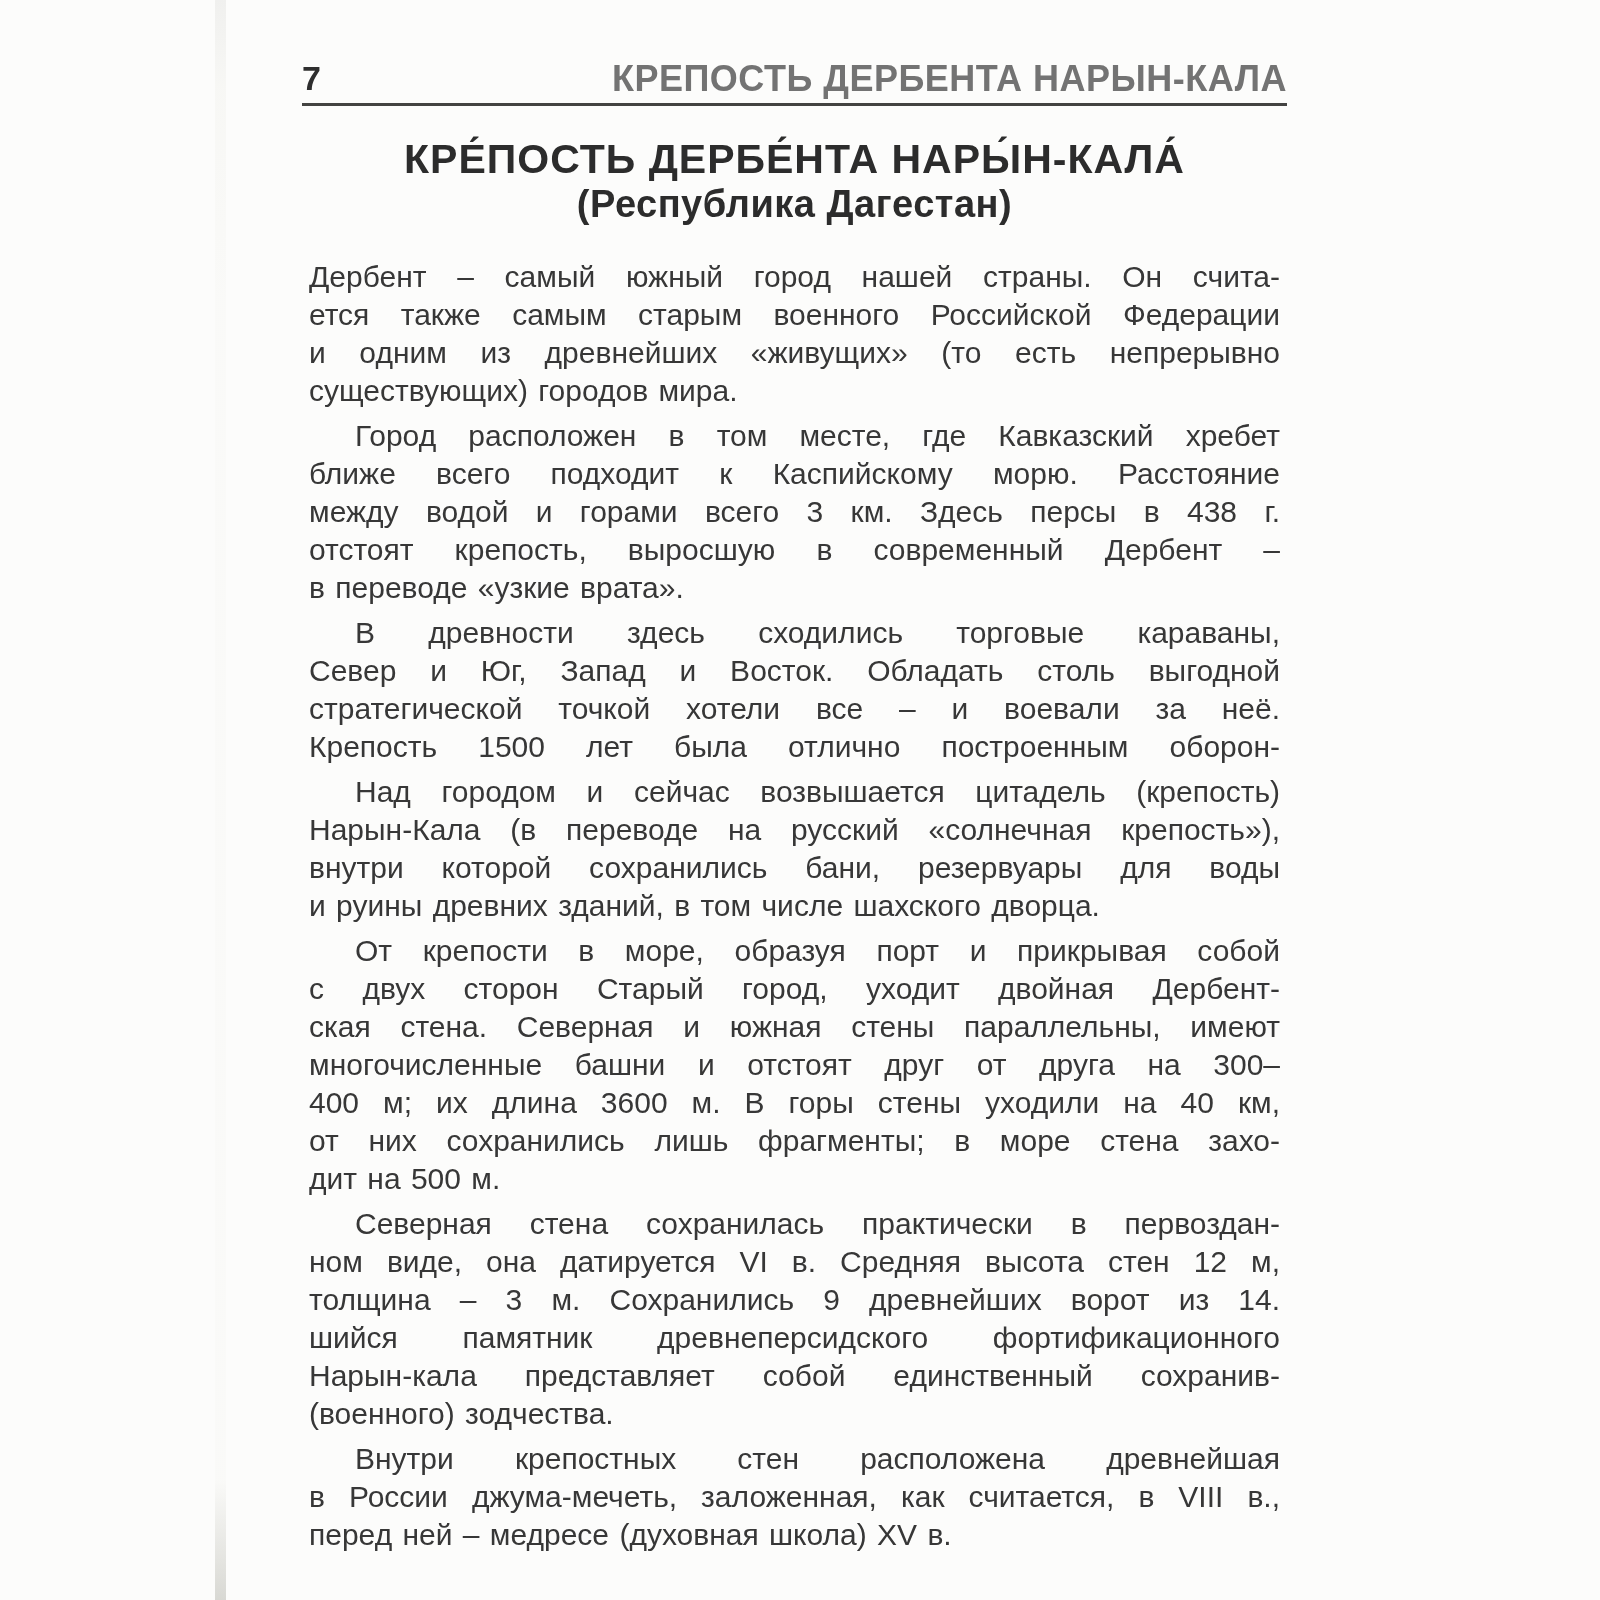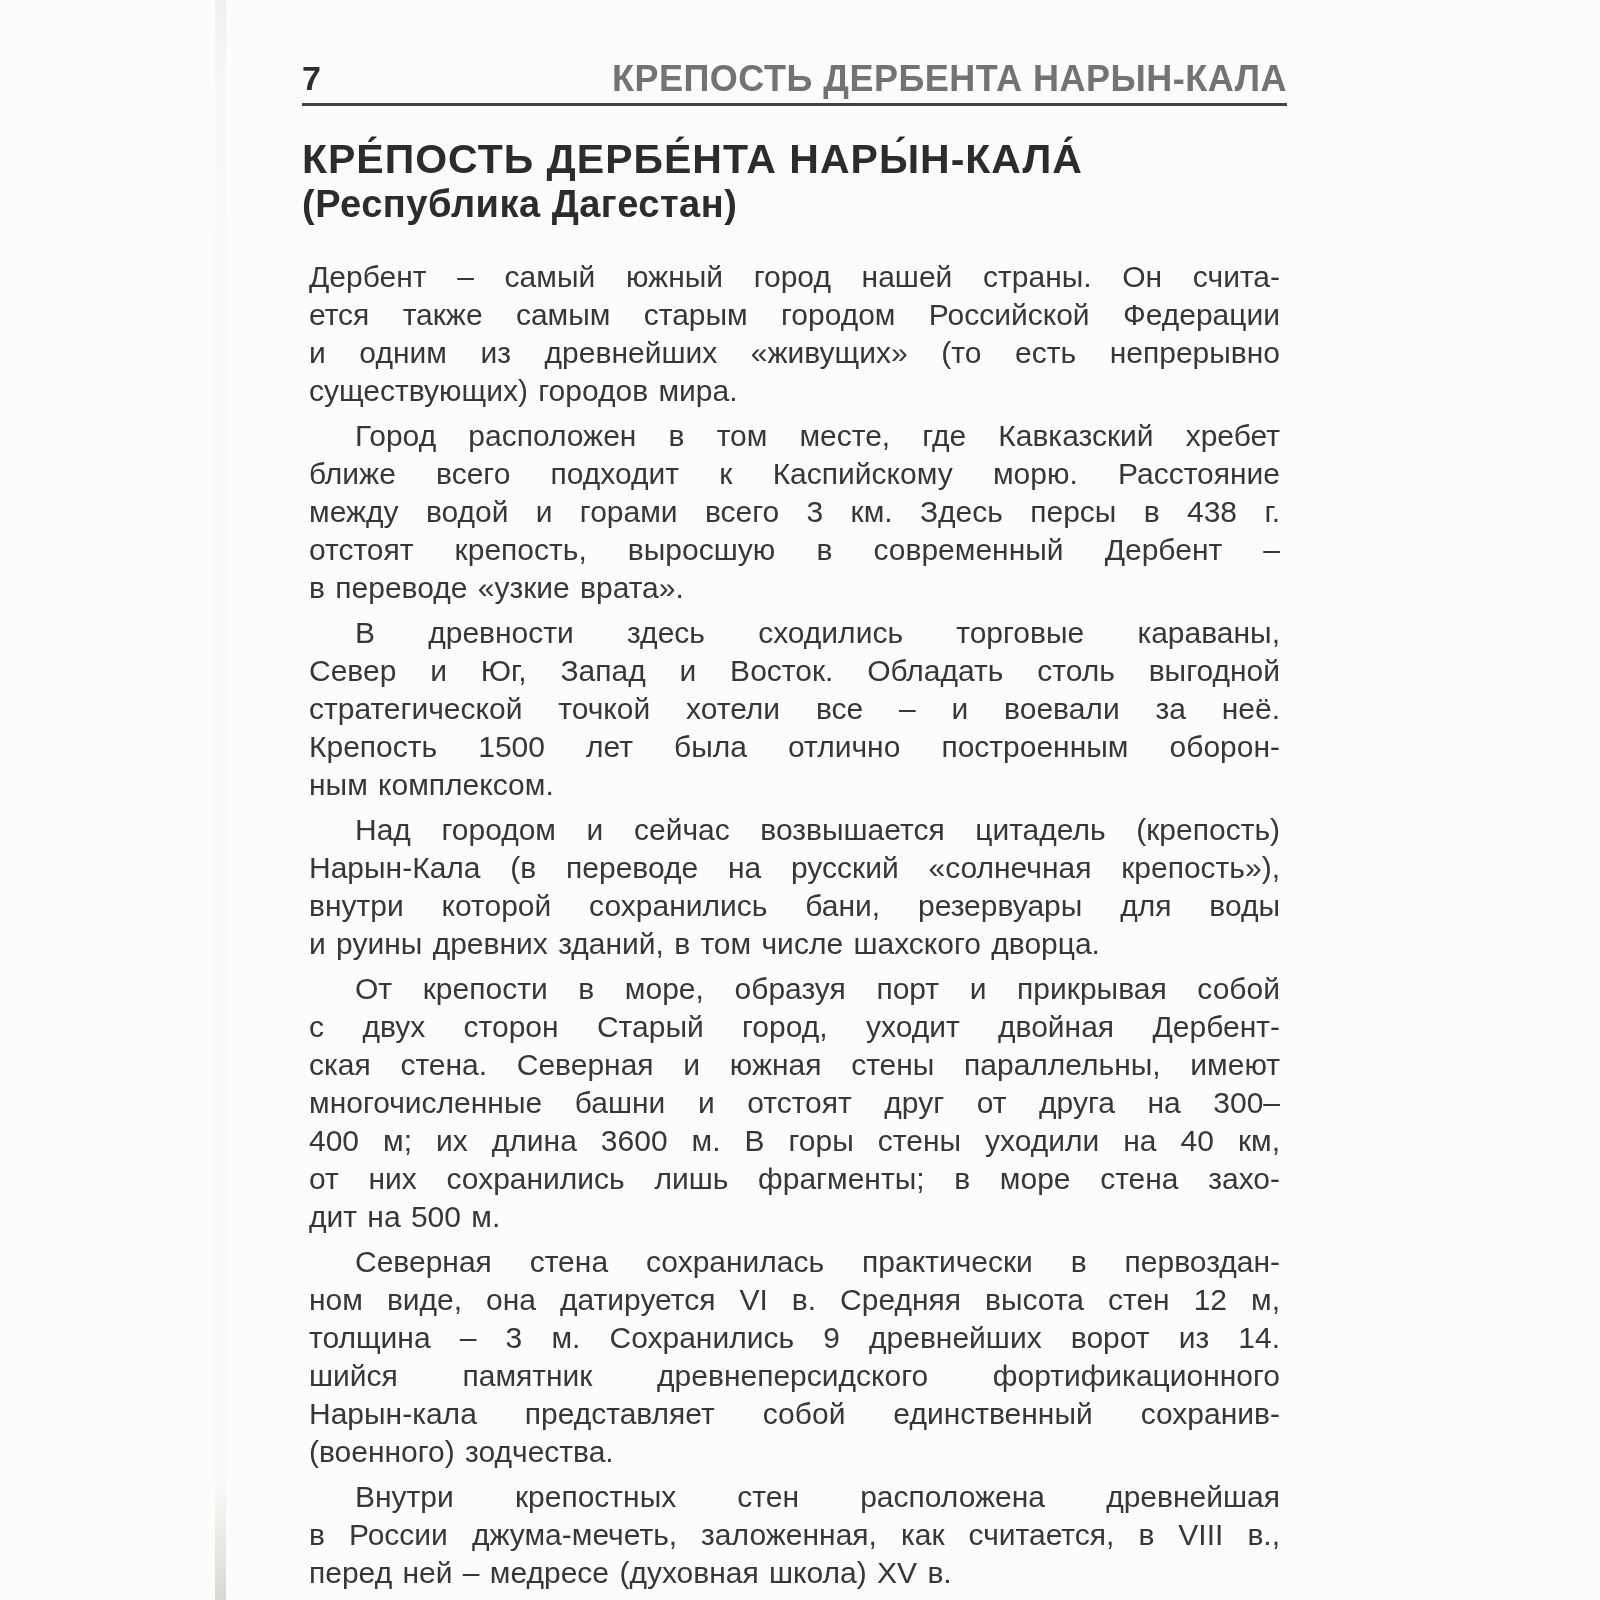--- a/index.html
+++ b/index.html
@@ -51,21 +51,21 @@
     line-height: 34px;
     letter-spacing: 0.5px;
     color: #737373;
   }
   .rule {
     margin-top: 7px;
     border-bottom: 3px solid #434341;
   }
   .title-block {
     margin: 30px 0 0 0;
-    text-align: left;
+    text-align: center;
     font-weight: bold;
     color: #2c2c2c;
   }
   .title-line1 {
     font-size: 41px;
     line-height: 46px;
     letter-spacing: 1px;
   }
   .title-line2 {
     font-size: 38px;
@@ -107,39 +107,38 @@
 
     <div class="title-block">
       <div class="title-line1">КРЕ́ПОСТЬ ДЕРБЕ́НТА НАРЫ́Н-КАЛА́</div>
       <div class="title-line2">(Республика Дагестан)</div>
     </div>
 
     <div class="body-text">
 
       <div class="para">
         <div class="line">Дербент – самый южный город нашей страны. Он счита-</div>
-        <div class="line">ется также самым старым городом Российской Федерации</div>
+        <div class="line">ется также самым старым военного Российской Федерации</div>
         <div class="line">и одним из древнейших «живущих» (то есть непрерывно</div>
         <div class="line last">существующих) городов мира.</div>
       </div>
 
       <div class="para">
         <div class="line ind">Город расположен в том месте, где Кавказский хребет</div>
         <div class="line">ближе всего подходит к Каспийскому морю. Расстояние</div>
         <div class="line">между водой и горами всего 3 км. Здесь персы в 438 г.</div>
         <div class="line">отстоят крепость, выросшую в современный Дербент –</div>
         <div class="line last">в переводе «узкие врата».</div>
       </div>
 
       <div class="para">
         <div class="line ind">В древности здесь сходились торговые караваны,</div>
         <div class="line">Север и Юг, Запад и Восток. Обладать столь выгодной</div>
         <div class="line">стратегической точкой хотели все – и воевали за неё.</div>
         <div class="line">Крепость 1500 лет была отлично построенным оборон-</div>
-        <div class="line last">ным комплексом.</div>
       </div>
 
       <div class="para">
         <div class="line ind">Над городом и сейчас возвышается цитадель (крепость)</div>
         <div class="line">Нарын-Кала (в переводе на русский «солнечная крепость»),</div>
         <div class="line">внутри которой сохранились бани, резервуары для воды</div>
         <div class="line last">и руины древних зданий, в том числе шахского дворца.</div>
       </div>
 
       <div class="para">

